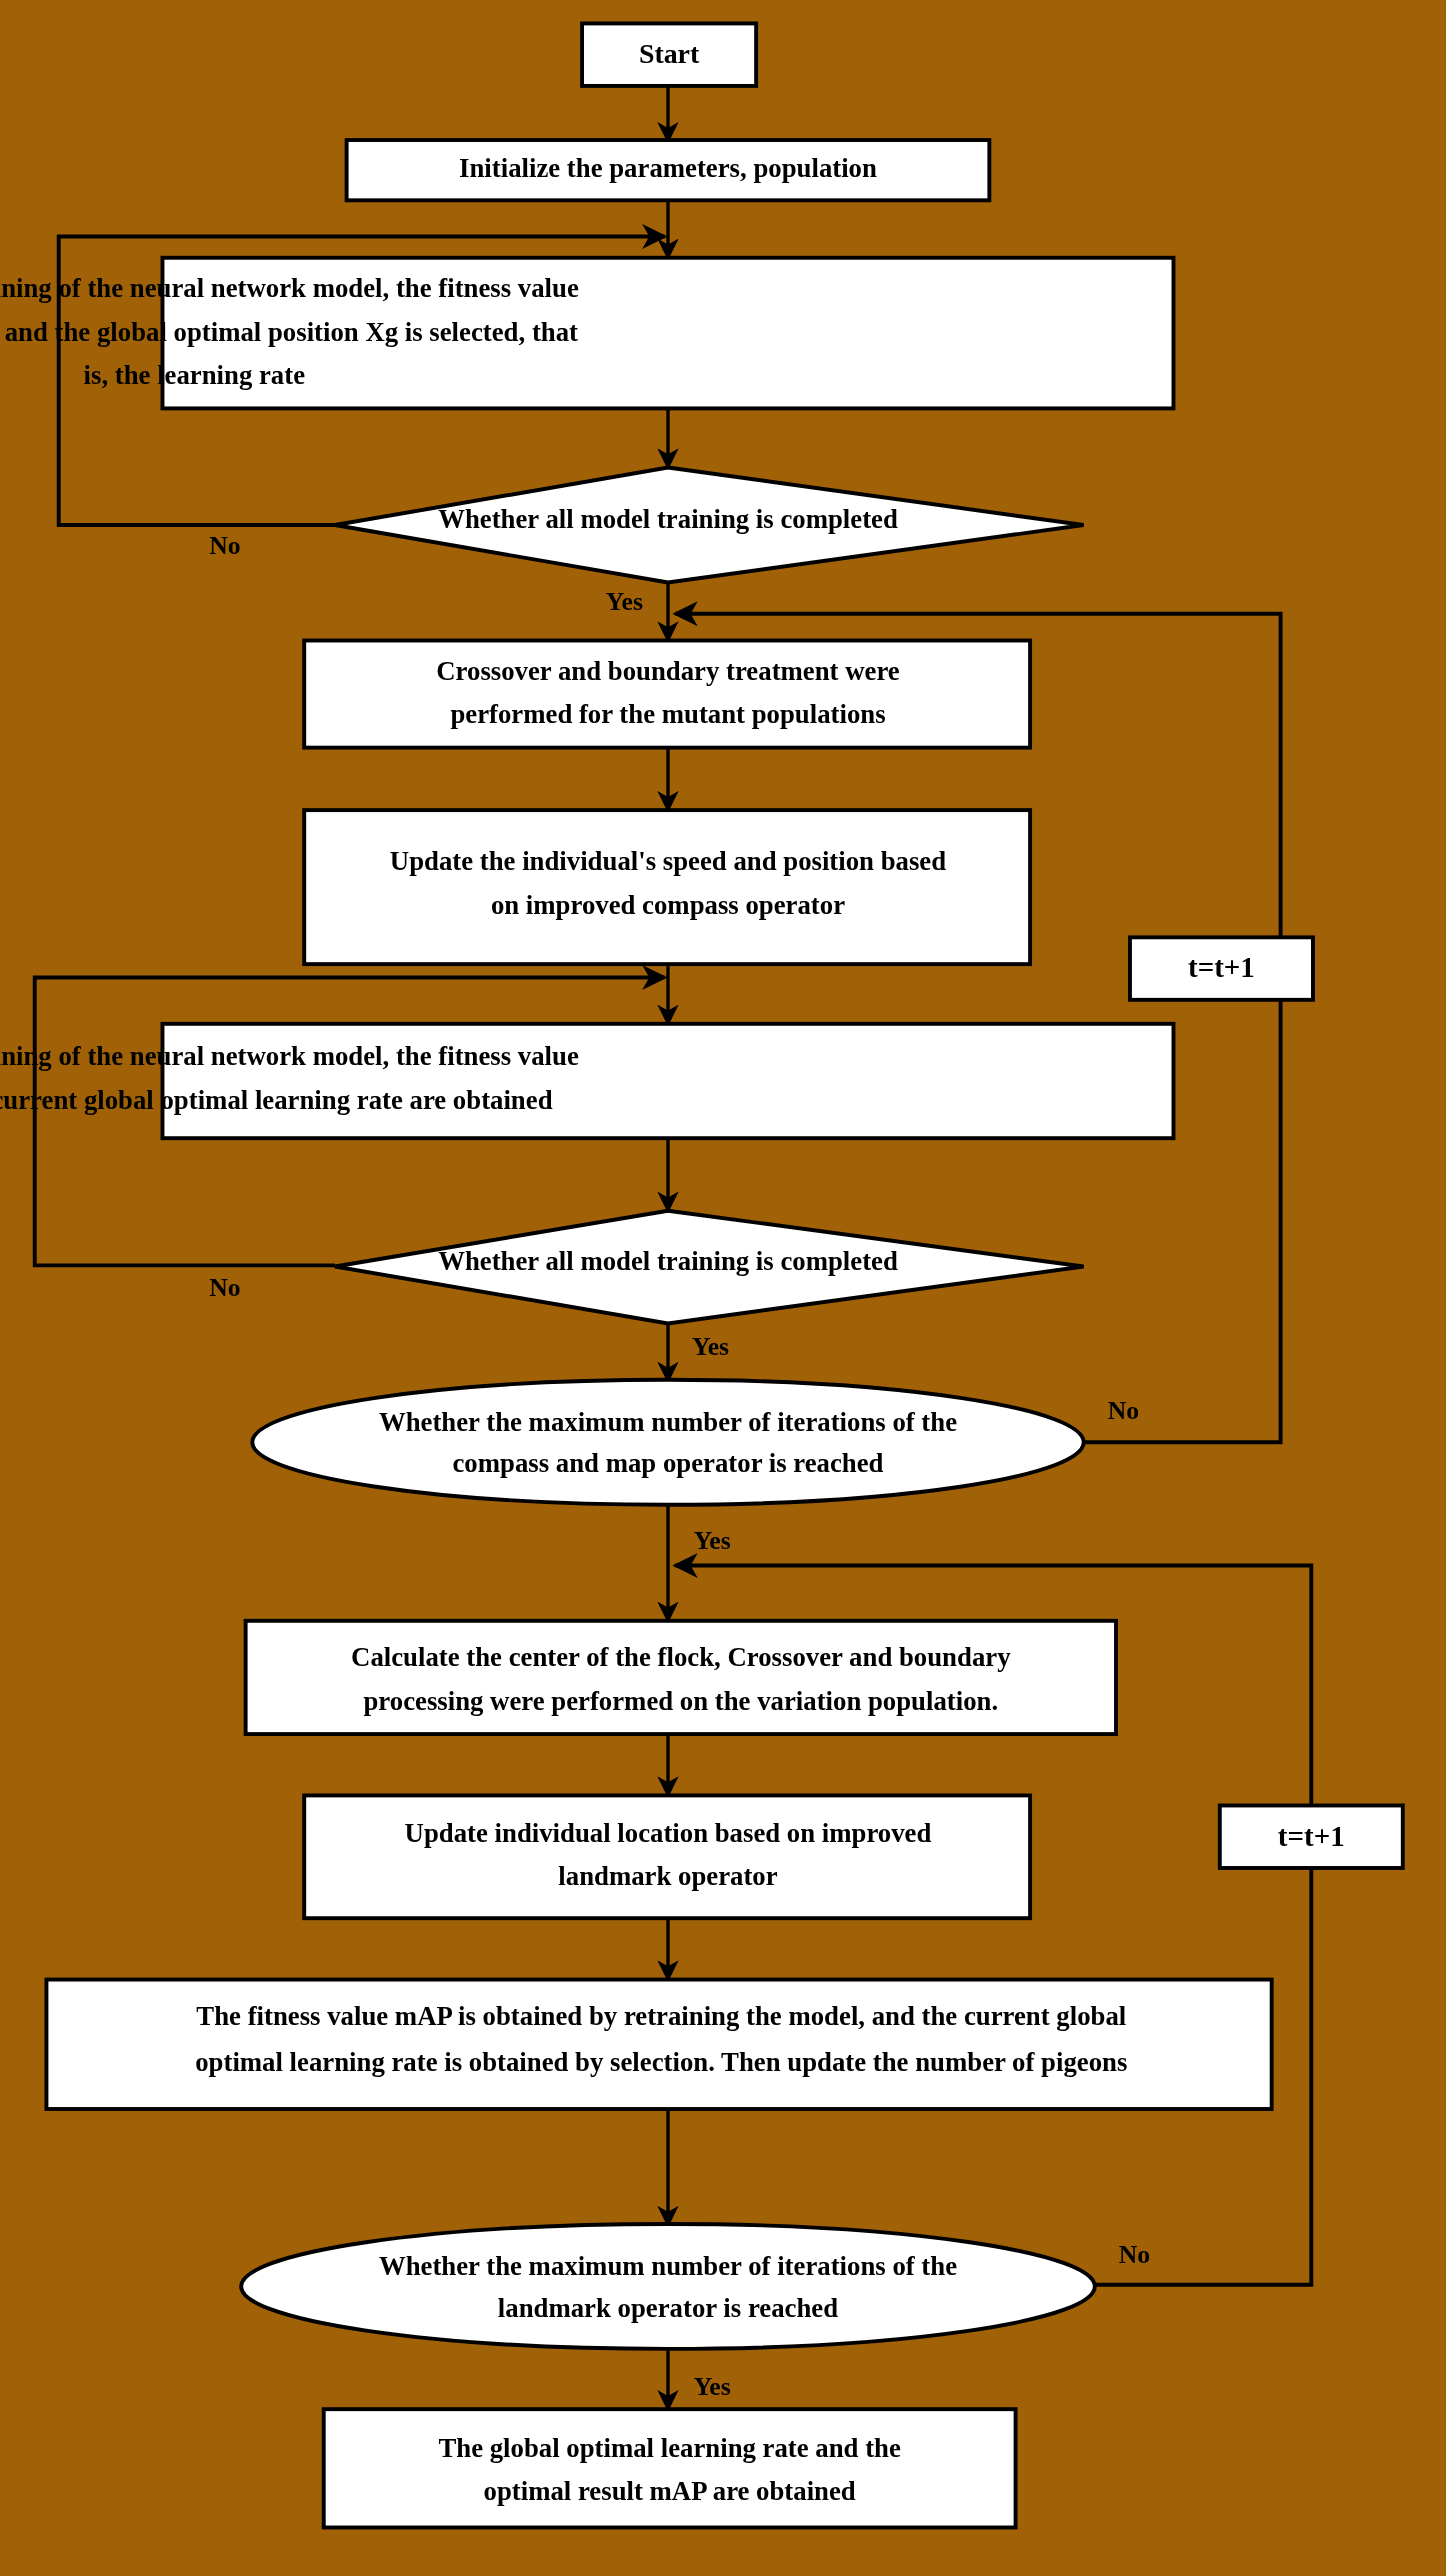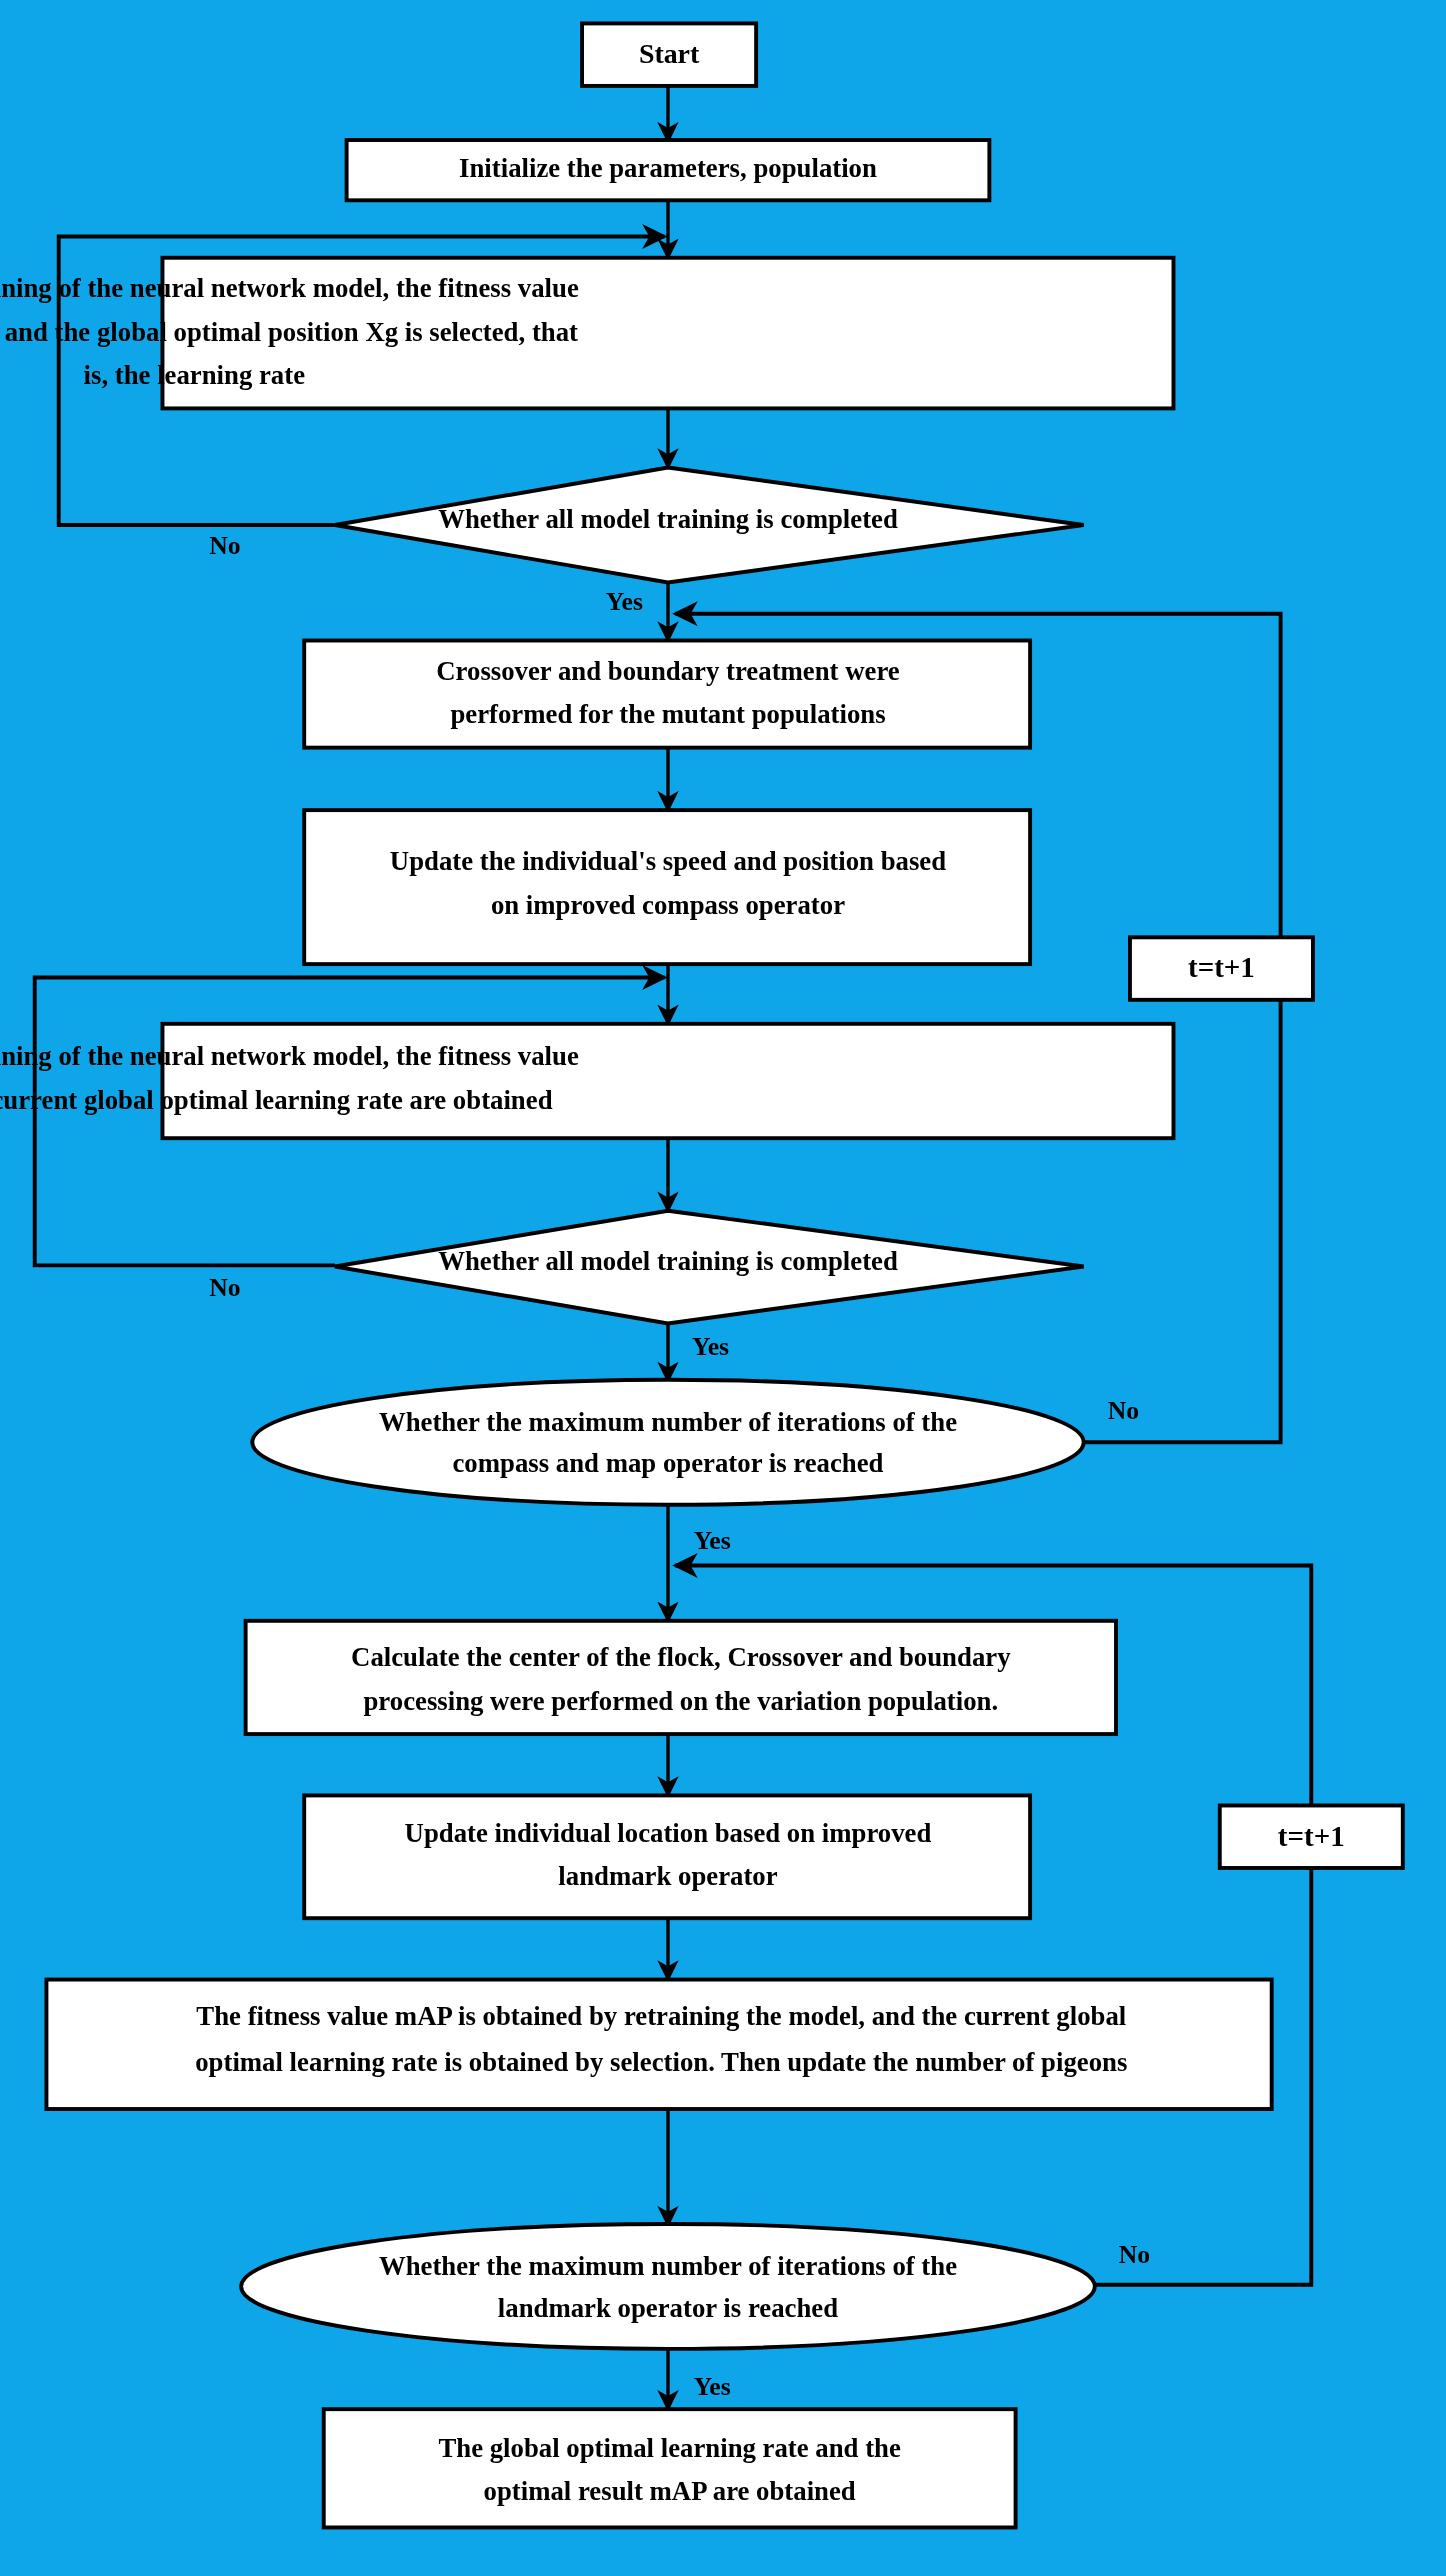--- a/index.html
+++ b/index.html
@@ -7,21 +7,21 @@
     padding: 0;
     background: #ffffff;
   }
   body {
     font-family: "Liberation Serif", "DejaVu Serif", serif;
   }
   #flowchart-root {
     position: relative;
     width: 1447px;
     height: 2576px;
-    background: #0ea5e9;
+    background: #a16207;
     overflow: hidden;
   }
   svg.diagram {
     position: absolute;
     top: 0;
     left: 0;
     width: 1447px;
     height: 2576px;
     display: block;
   }

